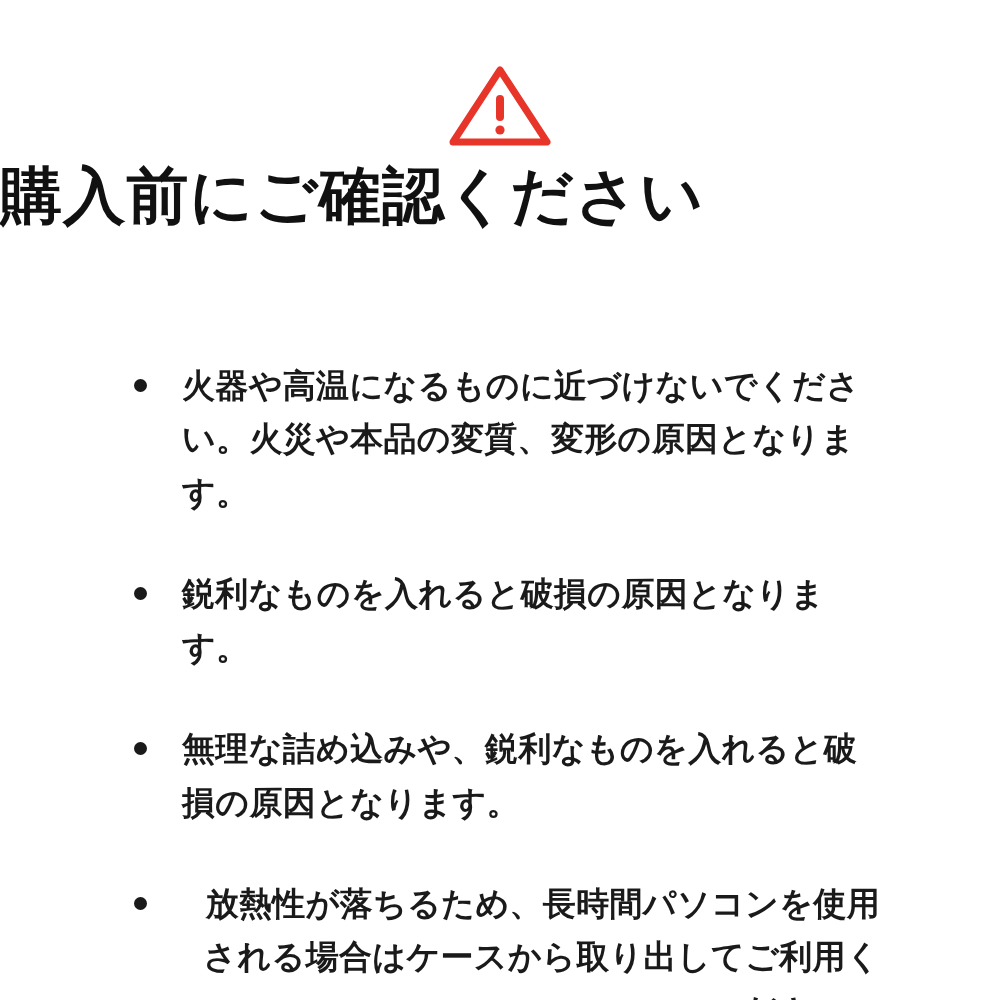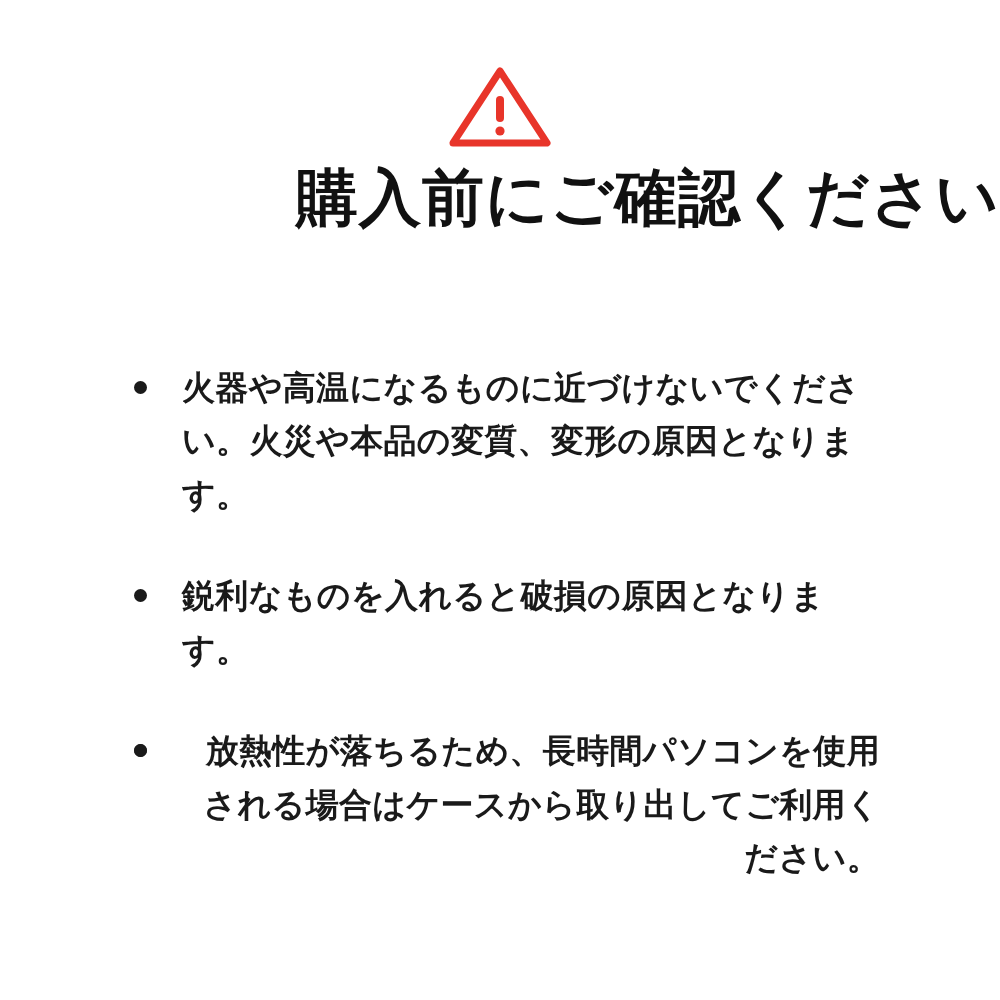--- a/index.html
+++ b/index.html
@@ -34,21 +34,21 @@
   .warning-icon-wrap svg {
     display: block;
   }
   .heading {
     margin-top: 10px;
     font-size: 62px;
     line-height: 1.15;
     font-weight: 700;
     letter-spacing: 0.02em;
     color: #111111;
-    text-align: right;
+    text-align: left;
     width: 100%;
   }
   .notes {
     margin-top: 86px;
     width: 760px;
     padding-left: 0;
     list-style: none;
     margin-bottom: 0;
     font-weight: bold;
   }
@@ -95,20 +95,21 @@
     <li class="note-item">
       <span class="bullet"></span>
       <span>火器や高温になるものに近づけないでください。火災や本品の変質、変形の原因となります。</span>
     </li>
     <li class="note-item">
       <span class="bullet"></span>
       <span>鋭利なものを入れると破損の原因となります。</span>
     </li>
     <li class="note-item">
       <span class="bullet"></span>
+      <span>無理な詰め込みや、鋭利なものを入れると破損の原因となります。</span>
     </li>
     <li class="note-item">
       <span class="bullet"></span>
       <span>放熱性が落ちるため、長時間パソコンを使用される場合はケースから取り出してご利用ください。</span>
     </li>
   </ul>
 
 </div>
 
 </body></html>

